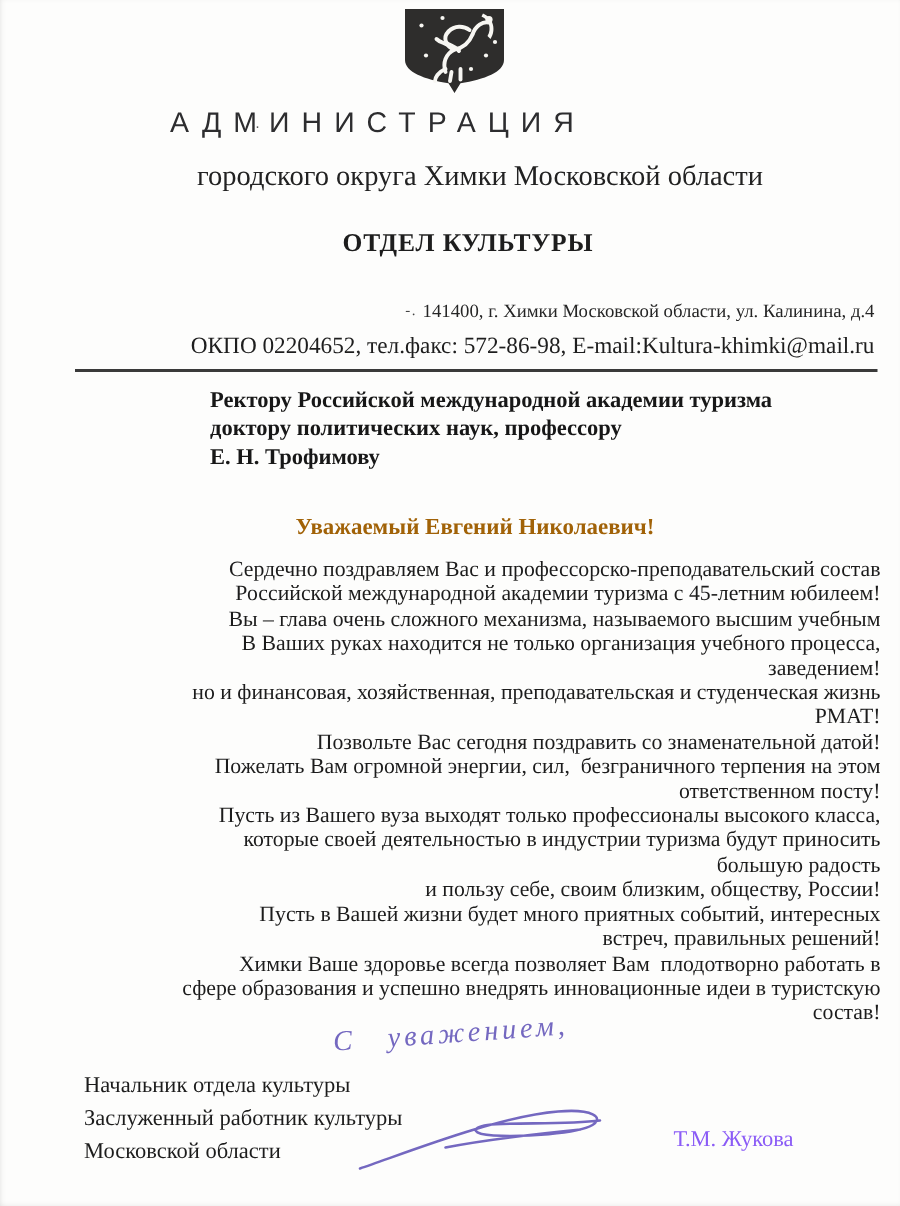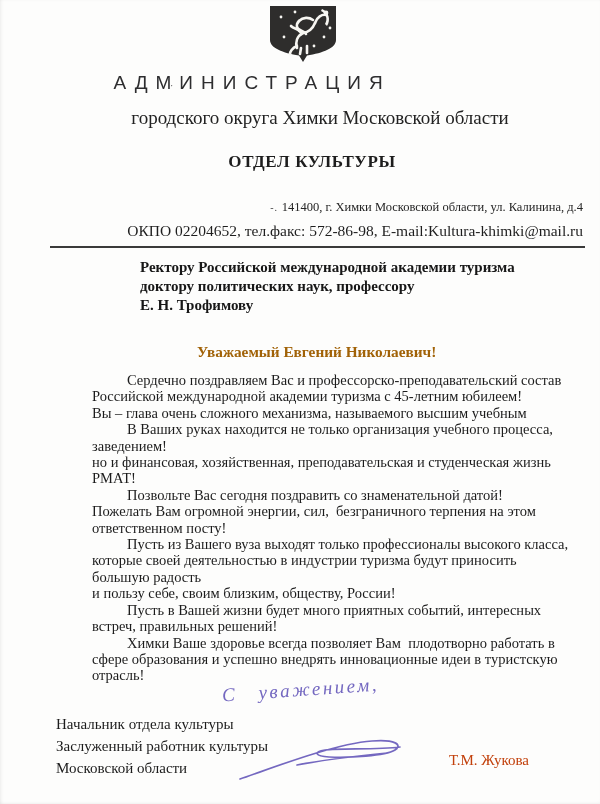--- a/index.html
+++ b/index.html
@@ -62,39 +62,39 @@
   .recipient .r3 { margin-right:53px; }
   
   .salutation {
     position:absolute; left:197px; top:343px;
     font-weight:bold; font-size:15.3px; color:#a16207;
   }
   .letter-body {
     position:absolute; left:92px; top:372px; width:495px;
     font-size:14.5px; line-height:16.4px; color:#1c1c1c;
   }
-  .body-line { white-space:pre; }
+  .body-line { white-space:pre;text-align:right; }
   .body-line.indent { padding-left:35px; }
   
   .handwritten {
     position:absolute; left:222px; top:679px;
     font-style:italic; font-size:19px;
     letter-spacing:2.5px; word-spacing:14px;
     transform:rotate(-4deg);
   }
   .signer-titles {
     position:absolute; left:56px; top:714px;
     font-size:15px; line-height:21.8px; color:#1c1c1c;
   }
   .signature-scribble {
     position:absolute; left:237px; top:736px; width:170px; height:48px;
   }
   .signer-name {
     position:absolute; left:449px; top:752px;
-    font-size:15px; color:#c2410c; white-space:pre;
+    font-size:15px; color:#8b5cf6; white-space:pre;
   }
 </style>
 </head>
 <body>
 
 <div class="page">
 
   <svg class="crest" viewBox="0 0 72 60">
     <path id="crestShield" d="M3,2 H69 V36 C69,44 56,49 40,51.5 L36,58 L32,51.5 C16,49 3,44 3,36 Z" fill="#2e2d2c"></path>
     <g id="crestFigure" stroke="#f7f6f2" fill="none" stroke-width="2.6" stroke-linecap="round">
@@ -150,21 +150,21 @@
       <div class="body-line">Пожелать Вам огромной энергии, сил,  безграничного терпения на этом</div>
       <div class="body-line">ответственном посту!</div>
       <div class="body-line indent">Пусть из Вашего вуза выходят только профессионалы высокого класса,</div>
       <div class="body-line">которые своей деятельностью в индустрии туризма будут приносить</div>
       <div class="body-line">большую радость</div>
       <div class="body-line">и пользу себе, своим близким, обществу, России!</div>
       <div class="body-line indent">Пусть в Вашей жизни будет много приятных событий, интересных</div>
       <div class="body-line">встреч, правильных решений!</div>
       <div class="body-line indent">Химки Ваше здоровье всегда позволяет Вам  плодотворно работать в</div>
       <div class="body-line">сфере образования и успешно внедрять инновационные идеи в туристскую</div>
-      <div class="body-line">отрасль!</div>
+      <div class="body-line">состав!</div>
     </div>
 
   <div class="handwritten ink" style="color: rgb(116, 104, 192);">С уважением,</div>
 
   <div class="signer-titles">
       <div>Начальник отдела культуры</div>
       <div>Заслуженный работник культуры</div>
       <div>Московской области</div>
     </div>
 

